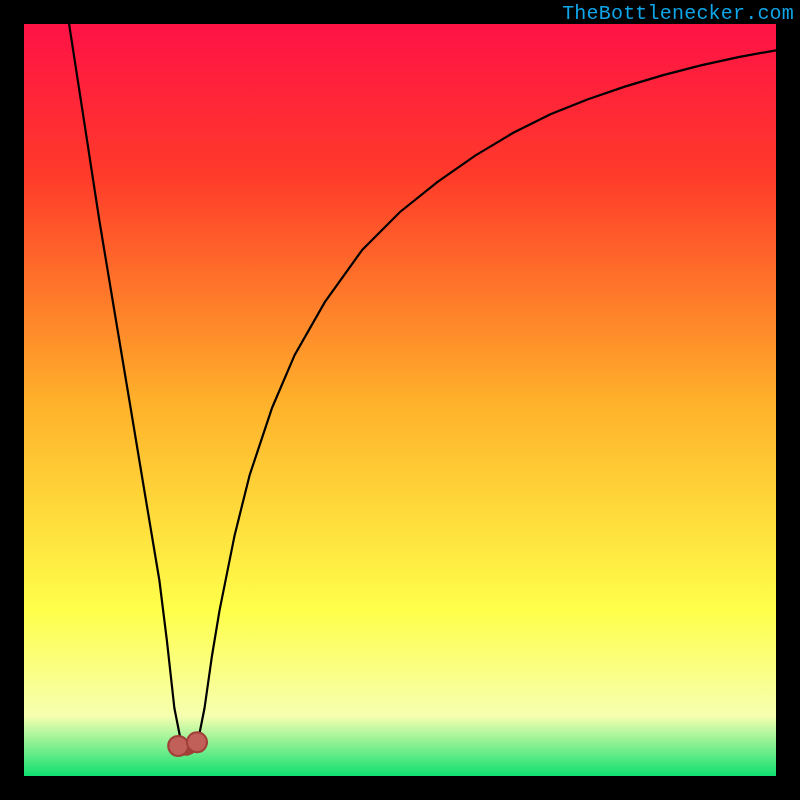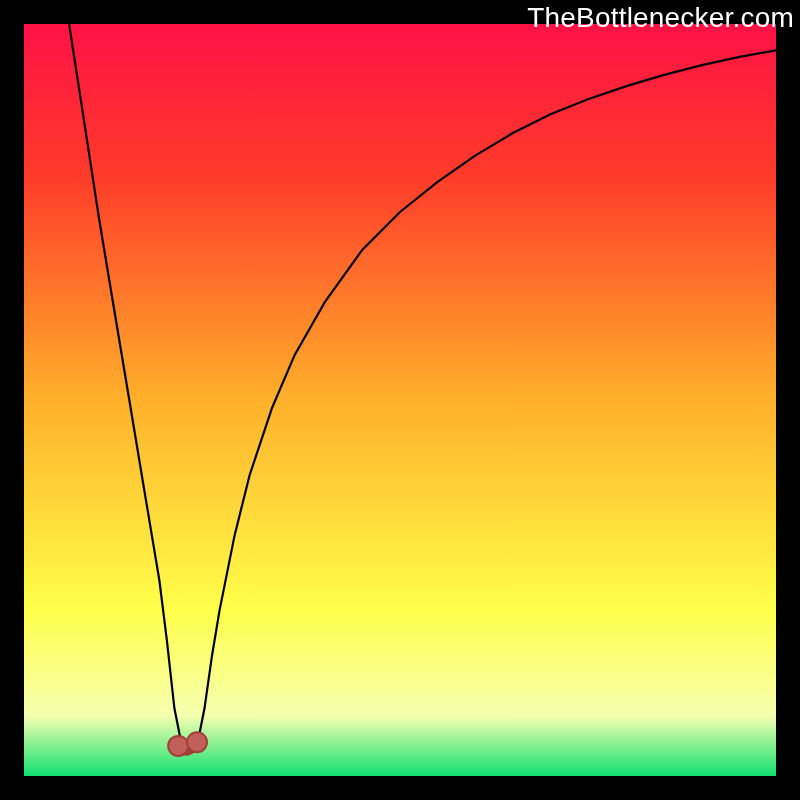--- a/index.html
+++ b/index.html
@@ -23,25 +23,26 @@
     position: absolute;
     left: 0;
     top: 0;
     width: 752px;
     height: 752px;
   }
   .watermark {
     position: absolute;
     top: 2px;
     right: 6px;
-    color: #ffffff;
-    font-size: 28px;
+    color: #0ea5e9;
+    font-size: 20px;
     letter-spacing: 0.2px;
     font-weight: 400;
     user-select: none;
+    font-family: Liberation Mono, monospace;
   }
 </style>
 </head>
 <body>
 
 <div class="frame">
   <svg class="plot-area" viewBox="0 0 752 752" preserveAspectRatio="none">
     <defs>
       <linearGradient id="bg-grad" x1="0" y1="0" x2="0" y2="1">
         <stop id="g0" offset="0%" stop-color="#ff1246"></stop>

